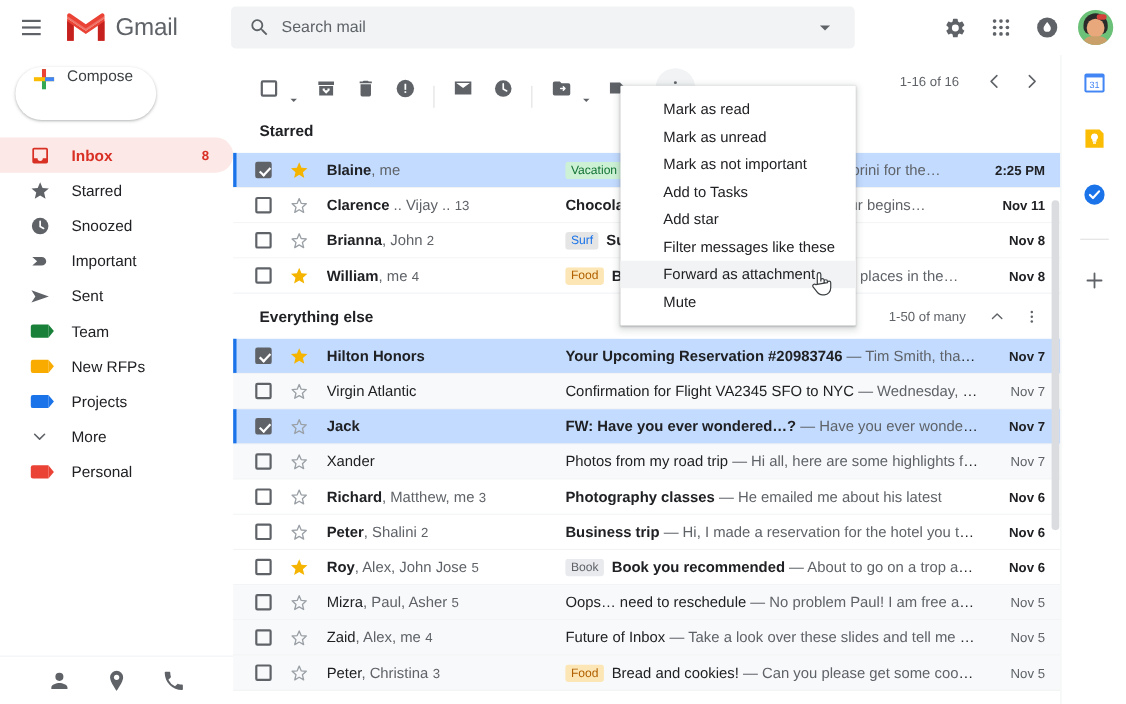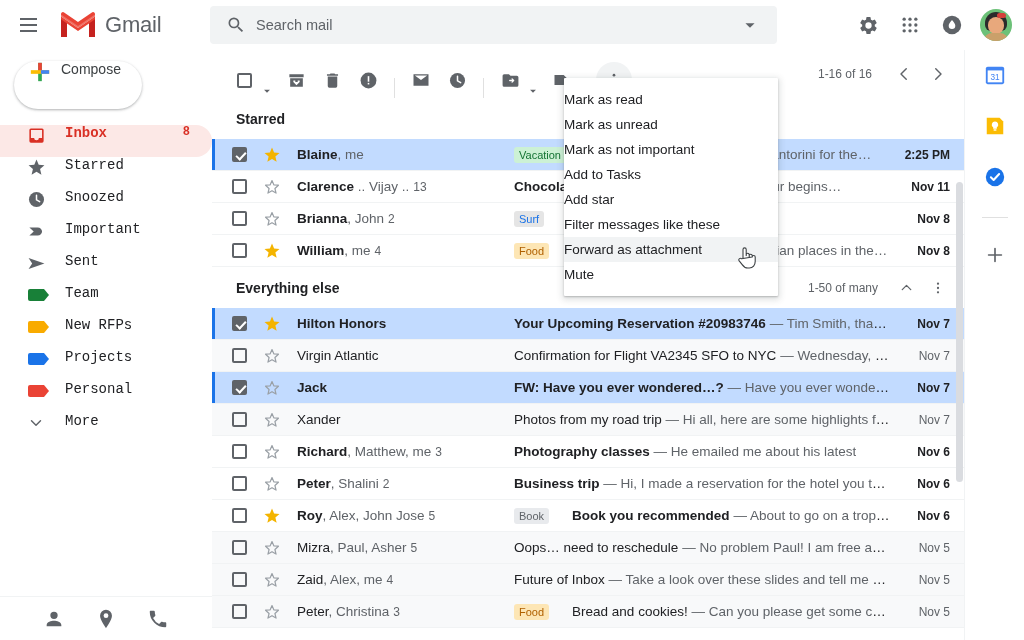--- a/index.html
+++ b/index.html
@@ -69,23 +69,23 @@
     margin: 11px 0 0 14px; width: 128px; height: 48px;
     border-radius: 24px; background: #fff;
     box-shadow: 0 1px 3px rgba(60,64,67,.28), 0 1px 2px rgba(60,64,67,.15);
     display: flex; align-items: flex-start; cursor: pointer;
   }
   .compose-plus { width: 22px; height: 22px; margin: 0 10px 0 15px; flex:0 0 auto; }
   .compose-label { font-size: 14px; color: #3c4043; }
 
   .nav { margin-top: 16px; }
   .nav-item {
-    height: 32px; display: flex; 
+    height: 32px; display: flex; align-items: center;
     border-radius: 0 16px 16px 0; padding-left: 26px; cursor: pointer;
-    color: #202124; font-size: 14px; font-family: Liberation Mono, monospace;
+    color: #202124; font-size: 14px;
   }
   .nav-item.active { background: #fce8e6; color: #d93025; font-weight: bold; }
   .nav-ico { width: 20px; height: 20px; margin-right: 19px; flex:0 0 auto;
              display:flex; align-items:center; justify-content:center; }
   .nav-label { flex: 1; }
   .nav-count { font-size: 12px; font-weight: bold; padding-right: 22px; color:#d93025; }
   .tag {
     width: 16px; height: 12px; position: relative; border-radius: 2px 0 0 2px;
   }
   .tag:after {
@@ -153,21 +153,21 @@
   .sender {
     width: 176px; margin-left: 16px; flex: 0 0 auto;
     white-space: nowrap; overflow: hidden; text-overflow: ellipsis;
     color: #202124;
   }
   .sender .s-first { font-weight: bold; }
   .row.read .sender .s-first { font-weight: normal; }
   .sender .s-rest { color: #5f6368; }
   .sender .s-num { color: #5f6368; font-size: 12px; margin-left: 4px; }
   .subject-cell {
-    flex: 1; min-width: 0; display: flex; align-items: flex-start; gap: 23px;
+    flex: 1; min-width: 0; display: flex; align-items: flex-start; gap: 7px;
     padding-right: 10px; overflow: hidden; white-space: nowrap; padding-left: 41px;
   }
   .chip {
     font-size: 11px; padding: 1px 5px; border-radius: 3px; flex: 0 0 auto;
     line-height: 14px;
   }
   .subj-text { overflow: hidden; text-overflow: ellipsis; white-space: nowrap; min-width:0; }
   .subj { font-weight: bold; color: #202124; }
   .row.read .subj { font-weight: normal; }
   .snip { color: #5f6368; font-weight: normal; }
@@ -187,21 +187,21 @@
 
   
   .menu {
     position: absolute; left: 564px; top: 78px; width: 214px;
     background: #fff; border-radius: 1px; padding: 9px 0;
     box-shadow: 0 2px 6px 2px rgba(60,64,67,.15), 0 1px 2px rgba(60,64,67,.3);
     z-index: 50;
   }
   .menu-item {
     height: 25px; display: flex; align-items: center;
-    font-size: 13.5px; color: #202124; cursor: pointer;
+    padding-left: 39px; font-size: 13.5px; color: #202124; cursor: pointer;
   }
   .menu-item.hover { background: #f1f3f4; }
   .cursor-hand {
     position: absolute; left: 735px; top: 245px; width: 24px; height: 26px; z-index: 60;
     pointer-events: none;
   }
 
   
   .rail {
     position: absolute; right: 0; top: 50px; width: 60px; height: 590px;
@@ -346,31 +346,31 @@
           <span class="nav-label">New RFPs</span>
         </div>
         <div class="nav-item">
           <span class="nav-ico">
             <div class="tag" style="background:#1a73e8;color:#1a73e8"></div>
           </span>
           <span class="nav-label">Projects</span>
         </div>
         <div class="nav-item">
           <span class="nav-ico">
-            <div class="tag" style="background:#ea4335;color:#ea4335"></div>
-          </span>
-          <span class="nav-label">Personal</span>
-        </div>
-        <div class="nav-item">
-          <span class="nav-ico">
             <svg width="18" height="18" viewBox="0 0 24 24">
               <path d="M6 9l6 6 6-6" stroke="#5f6368" stroke-width="1.9" fill="none" stroke-linecap="round" stroke-linejoin="round"></path>
             </svg>
           </span>
           <span class="nav-label">More</span>
+        </div>
+        <div class="nav-item">
+          <span class="nav-ico">
+            <div class="tag" style="background:#ea4335;color:#ea4335"></div>
+          </span>
+          <span class="nav-label">Personal</span>
         </div>
       </div>
 
     <div class="footer-icons">
       <svg class="fico" viewBox="0 0 24 24">
         <path fill="#5f6368" d="M12 12a4 4 0 100-8 4 4 0 000 8zm0 2c-3 0-8 1.5-8 4.5V20h16v-1.5c0-3-5-4.5-8-4.5z"></path>
       </svg>
       <svg class="fico" viewBox="0 0 24 24">
         <path fill="#5f6368" d="M12 2a6.5 6.5 0 00-6.5 6.5C5.5 13.3 12 22 12 22s6.5-8.7 6.5-13.5A6.5 6.5 0 0012 2z"></path>
         <circle cx="12" cy="8.4" r="2.6" fill="#fff"></circle>

